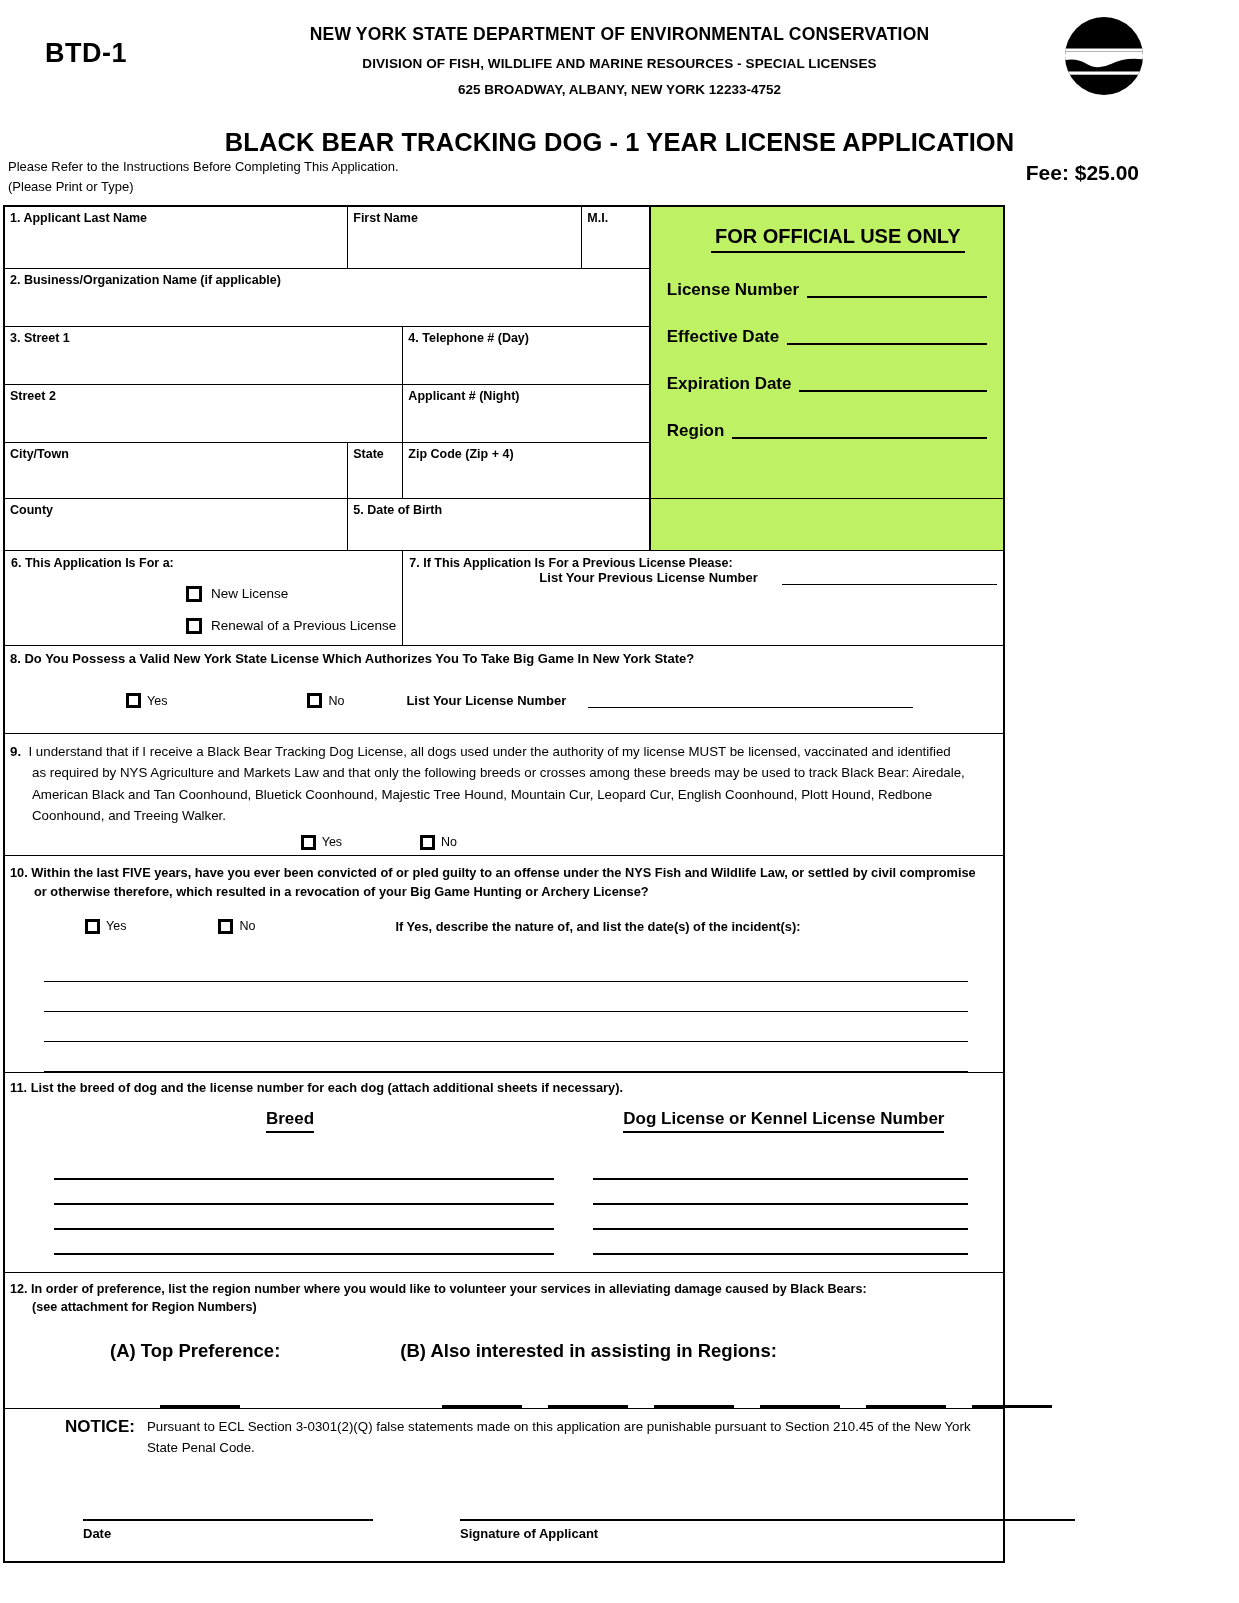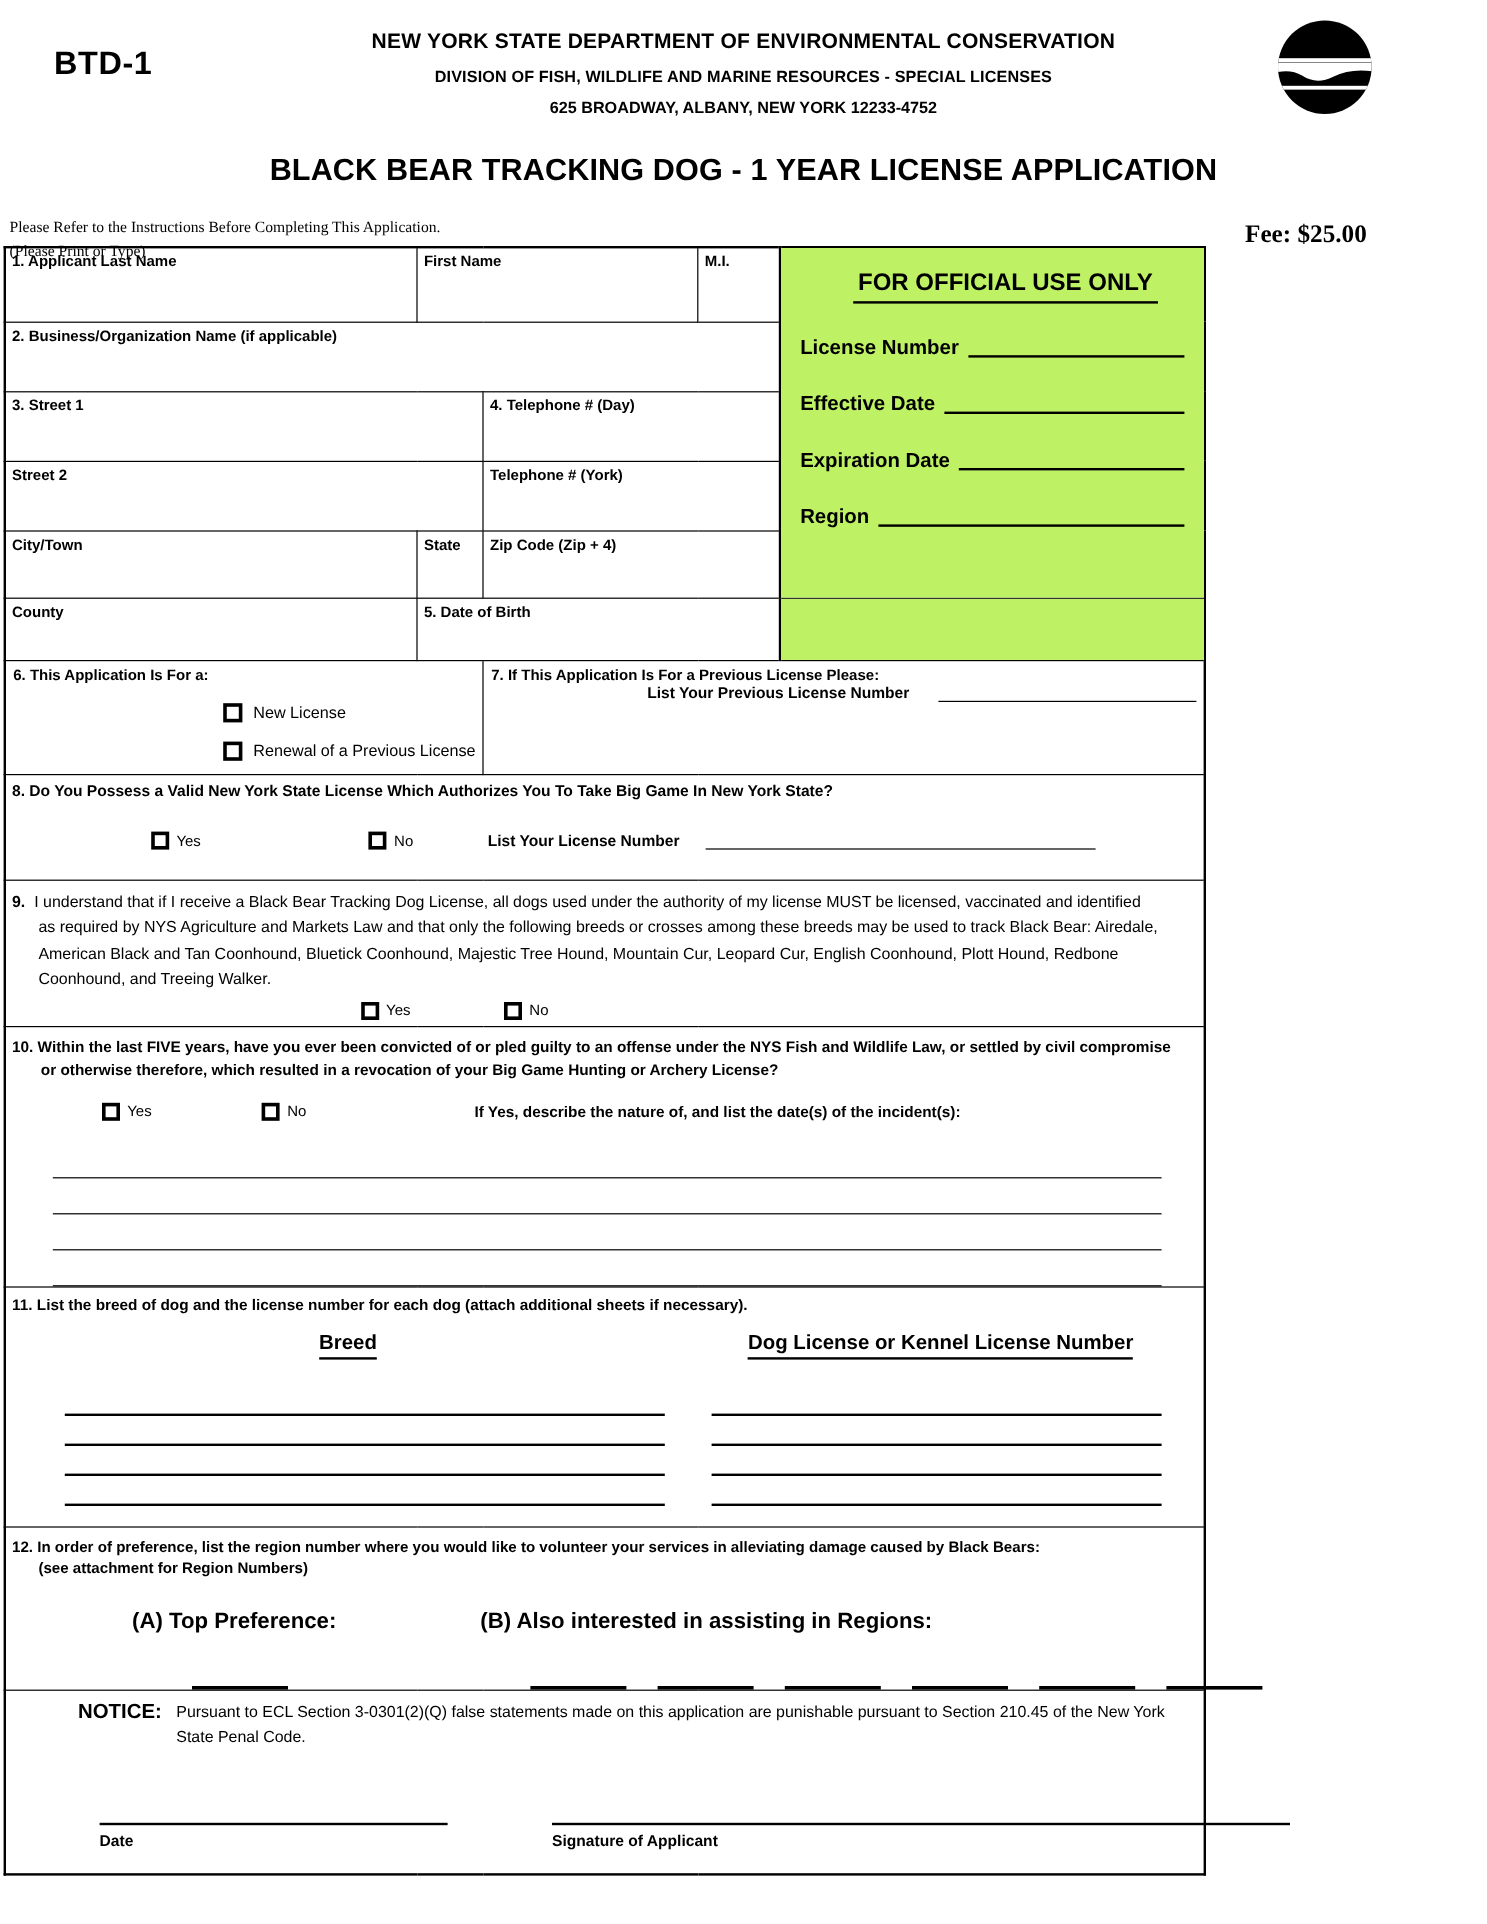--- a/index.html
+++ b/index.html
@@ -66,23 +66,21 @@
   .doc-title {
     text-align: center;
     font-size: 25.5px;
     font-weight: bold;
     margin-top: 18px;
     letter-spacing: .1px;
   }
 
   .instr-row {
     position: relative;
-    margin-top: 22px;
     height: 44px;
-    font-family: Liberation Serif, serif;
   }
   .instr-text {
     position: absolute;
     left: 8px; top: 0;
     font-size: 13px;
     line-height: 1.55;
   }
   .fee {
     position: absolute;
     right: 100px; top: 4px;
@@ -392,21 +390,21 @@
       <td colspan="2">
         <span class="cellname">4. Telephone # (Day)</span>
       </td>
     </tr>
 
     <tr>
       <td colspan="2" style="height:58px">
         <span class="cellname">Street 2</span>
       </td>
       <td colspan="2">
-        <span class="cellname">Telephone # (York)</span>
+        <span class="cellname">Applicant # (Night)</span>
       </td>
     </tr>
 
     <tr>
       <td style="height:56px;width:482px" colspan="1">
         <span class="cellname">City/Town</span>
       </td>
       <td style="width:60px">
         <span class="cellname">State</span>
       </td>

